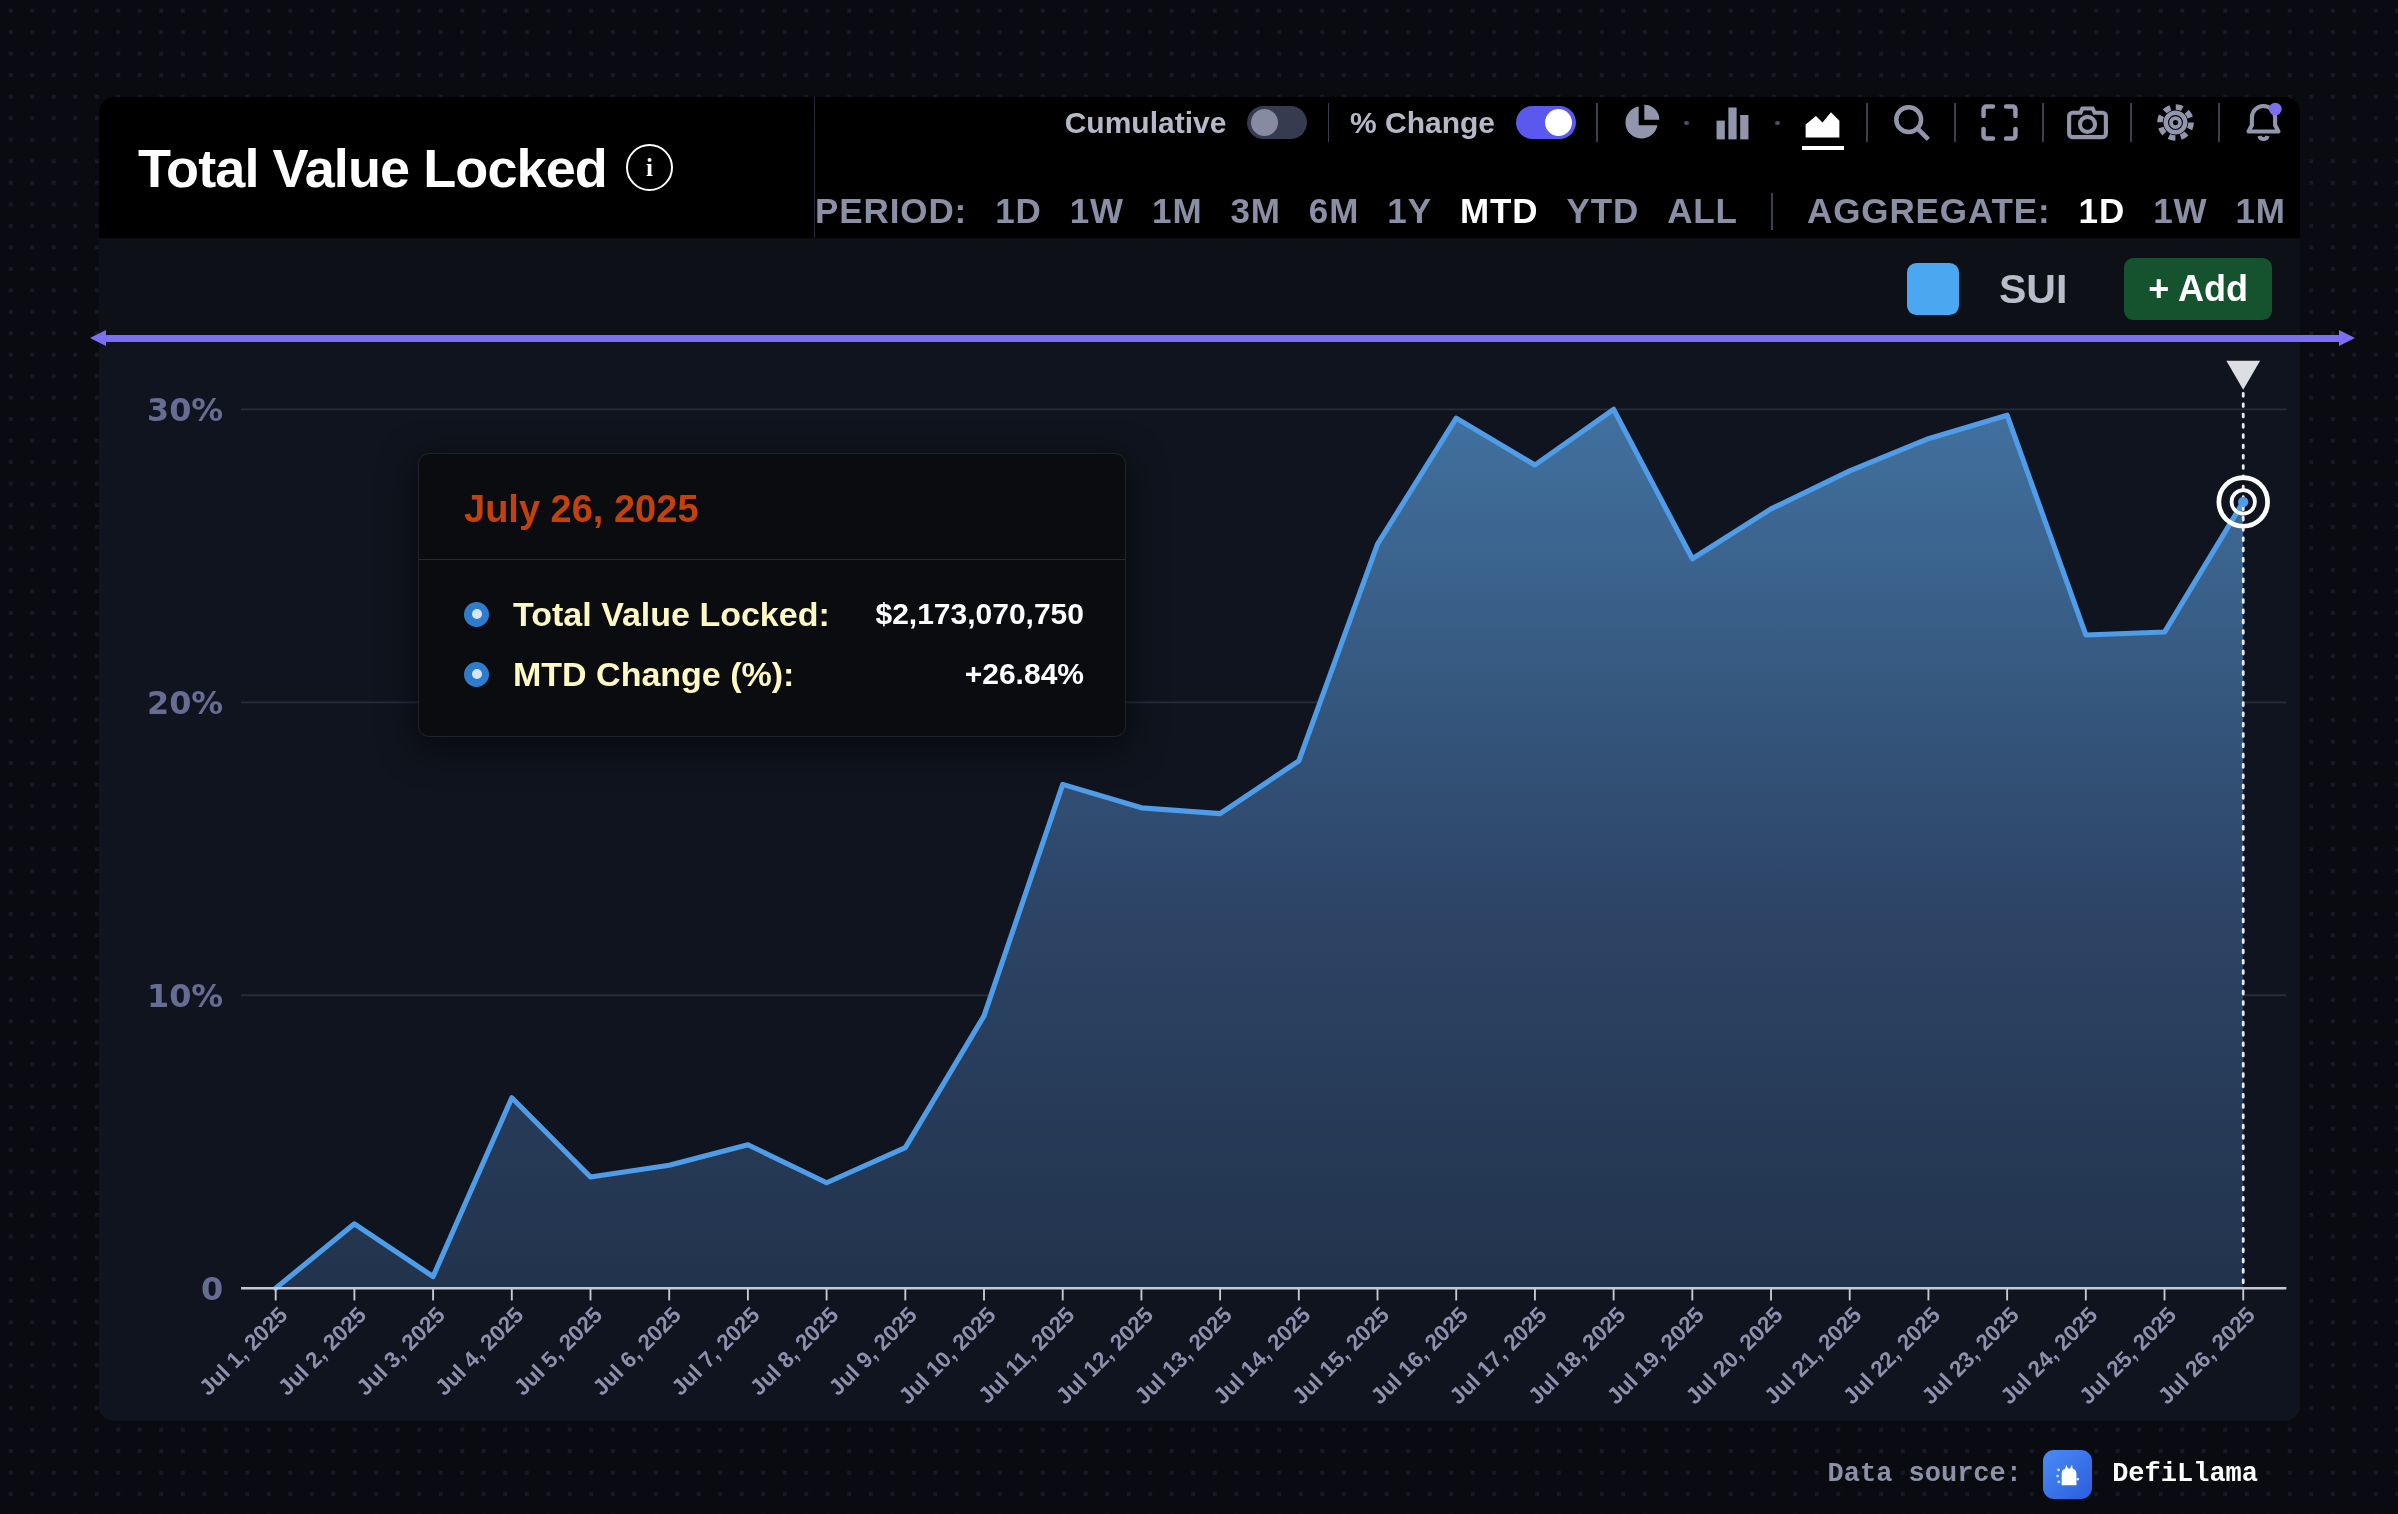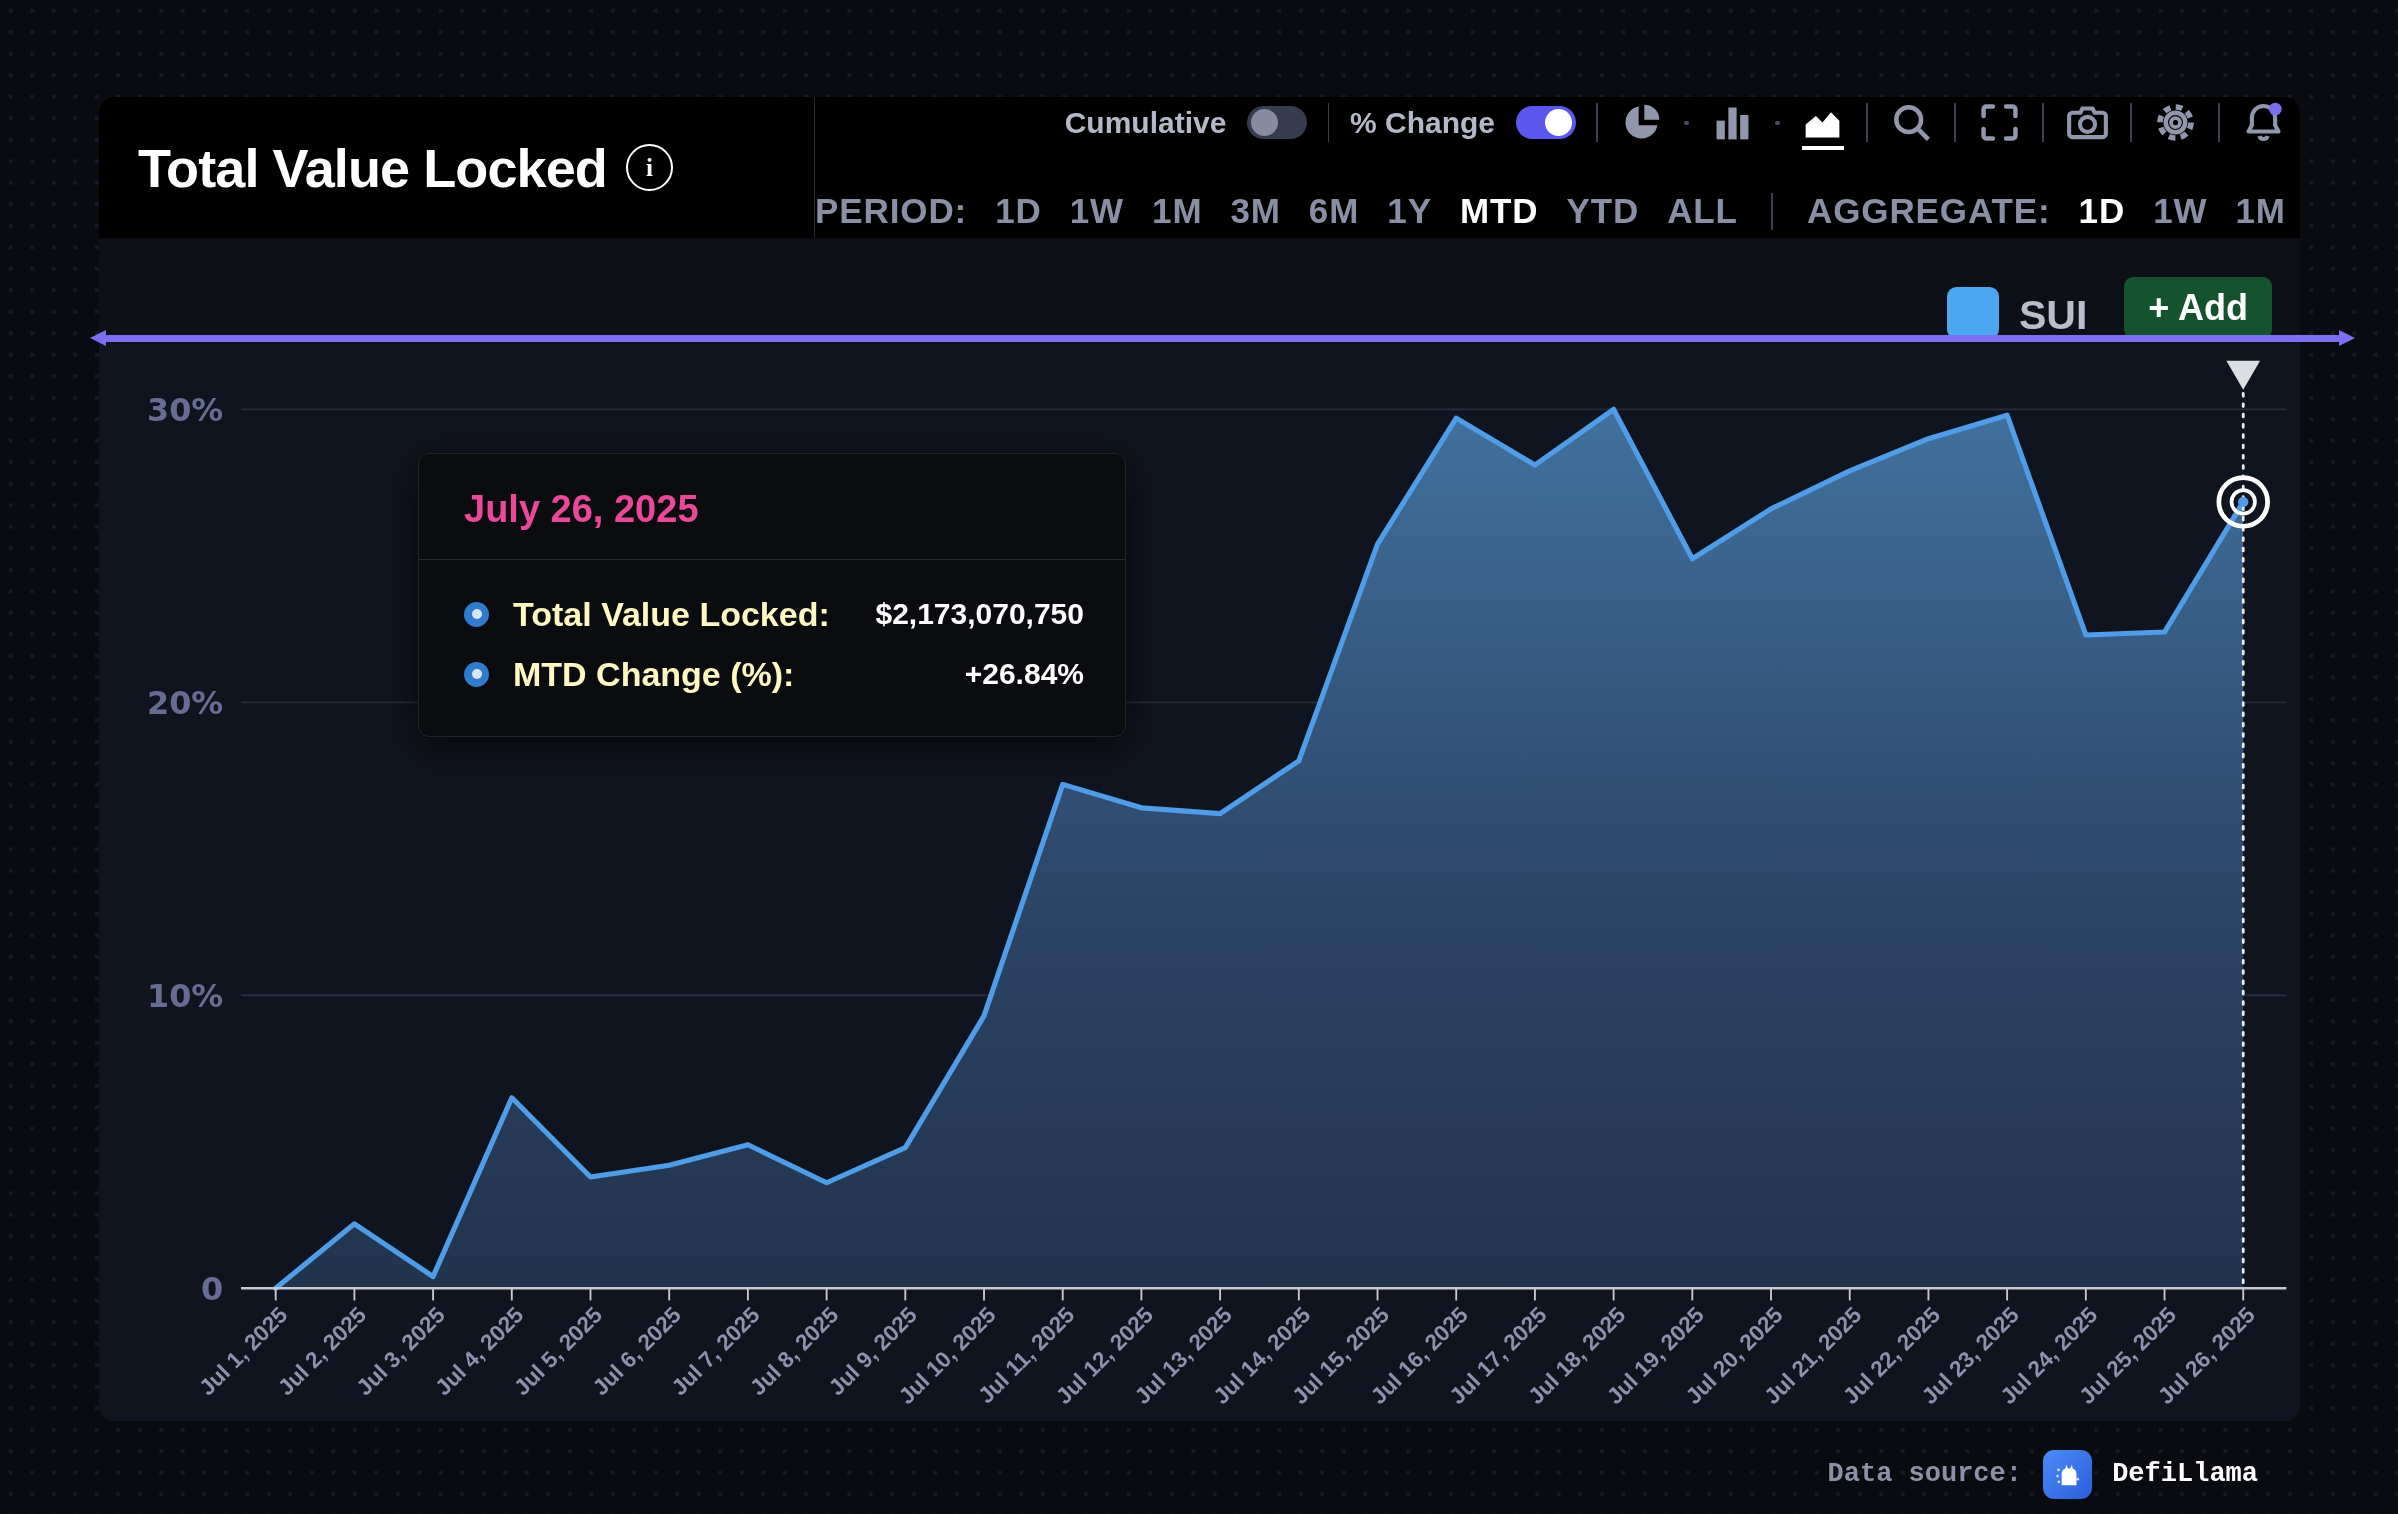--- a/index.html
+++ b/index.html
@@ -33,37 +33,37 @@
   .icon{width:45px;height:45px;flex:none;display:flex;align-items:center;justify-content:center;position:relative;}
   .icon svg{width:45px;height:45px;display:block;}
   .icon.active:after{content:"";position:absolute;left:1.9px;right:1.9px;bottom:-4.7px;height:3.7px;background:#ffffff;}
   .row-period{height:71px;display:flex;align-items:center;justify-content:flex-end;padding-right:36px;gap:28px;
     color:#8a8fa6;font-size:35px;font-weight:700;letter-spacing:0.9px;white-space:nowrap;}
   .row-period .grp-label{color:#8a8fa6;}
   .row-period .opt{cursor:pointer;}
   .row-period .opt.active{color:#ffffff;}
   .psep{width:1.9px;height:37px;background:#3a3f52;margin:0 5.6px;}
   
-  .legend-row{height:100px;background:#0d1017;display:flex;align-items:flex-end;justify-content:flex-end;gap:20px;padding-right:28px;flex:none;}
+  .legend-row{height:100px;background:#0d1017;display:flex;align-items:center;justify-content:flex-end;gap:40px;padding-right:28px;flex:none;}
   .series-swatch{width:52px;height:52px;border-radius:9.4px;}
   .series-name{color:#b9bdcb;font-size:41px;font-weight:700;margin-right:17px;}
   .add-btn{height:62px;border-radius:9.4px;padding:0 24px;display:flex;align-items:center;color:#fff;font-size:36px;font-weight:700;cursor:pointer;}
   
   .chart-zone{flex:1;background:#10141e;}
   .slider{position:absolute;left:105px;top:335px;width:2235px;height:6.6px;background:#7b70f3;z-index:3;border-radius:1.9px;}
   .slider:before{content:"";position:absolute;left:-15px;top:-4.7px;border-top:8.4px solid transparent;border-bottom:8.4px solid transparent;border-right:16px solid #7b70f3;}
   .slider:after{content:"";position:absolute;right:-15px;top:-4.7px;border-top:8.4px solid transparent;border-bottom:8.4px solid transparent;border-left:16px solid #7b70f3;}
   svg.plot{position:absolute;left:0;top:0;z-index:2;pointer-events:none;}
   
   .tooltip{
     position:absolute;left:418px;top:453px;width:706px;z-index:4;
     background:#0b0c10;border:0.9px solid #23242b;border-radius:11.2px;
     box-shadow:0 9.4px 37px rgba(0,0,0,.6);
   }
-  .tt-head{padding:34px 45px 28px 45px;color:#ec4899;font-size:38px;font-weight:700;border-bottom:1.9px solid #2a2b31;}
+  .tt-head{padding:34px 45px 28px 45px;color:#c2410c;font-size:38px;font-weight:700;border-bottom:1.9px solid #2a2b31;}
   .tt-body{padding:24px 41px 32px 45px;}
   .tt-row{display:flex;align-items:center;height:60px;}
   .tt-dot{width:25px;height:25px;border-radius:50%;background:#2e7ccd;position:relative;flex:none;margin-right:24px;}
   .tt-dot:after{content:"";position:absolute;left:7.5px;top:7.5px;width:10.3px;height:10.3px;border-radius:50%;background:#d8e6f4;}
   .tt-label{color:#fef9c3;font-size:34px;font-weight:700;}
   .tt-val{margin-left:auto;color:#ffffff;font-size:30px;font-weight:700;}
   
   .footer{position:absolute;right:141px;top:1444px;height:60px;display:flex;align-items:center;gap:20.6px;z-index:1;font-family:Liberation Mono, monospace;}
   .fk-label{color:#8d91a8;font-size:27px;font-weight:700;}
   .brand-logo{width:49px;height:49px;border-radius:11.2px;background:linear-gradient(135deg,#4b8cf5,#2b5ddd);display:flex;align-items:center;justify-content:center;}

